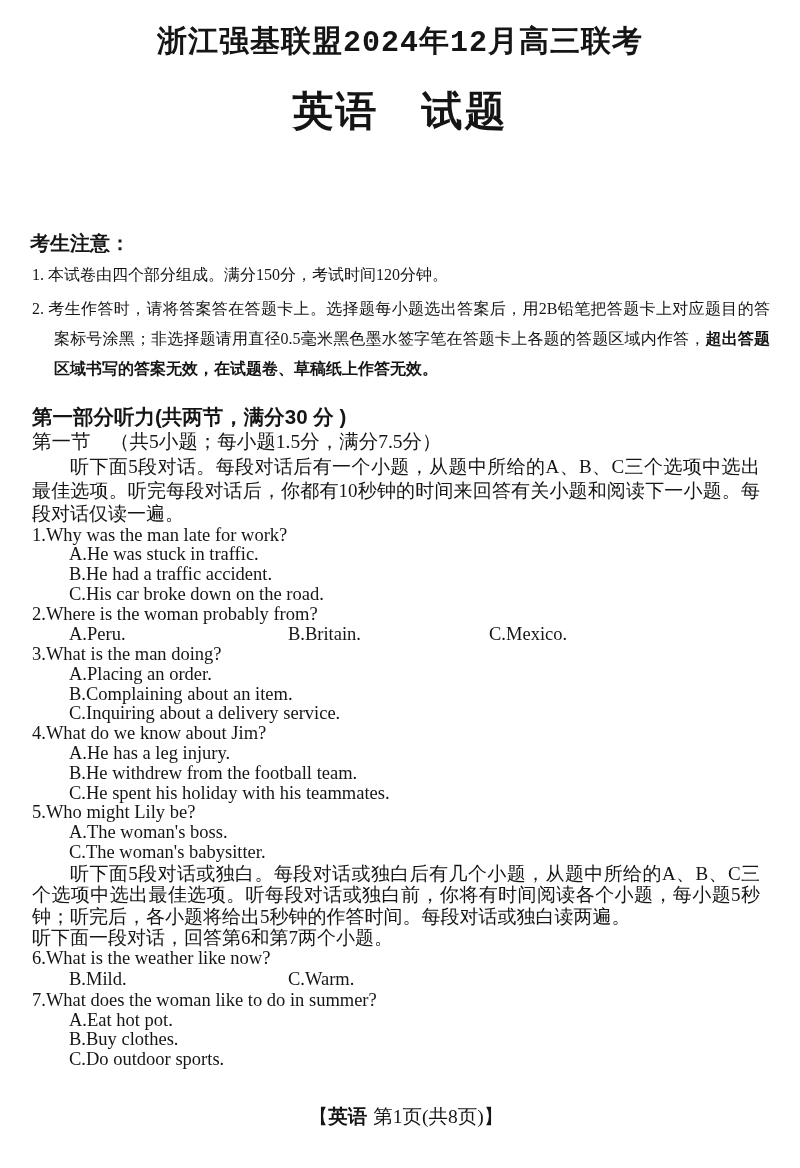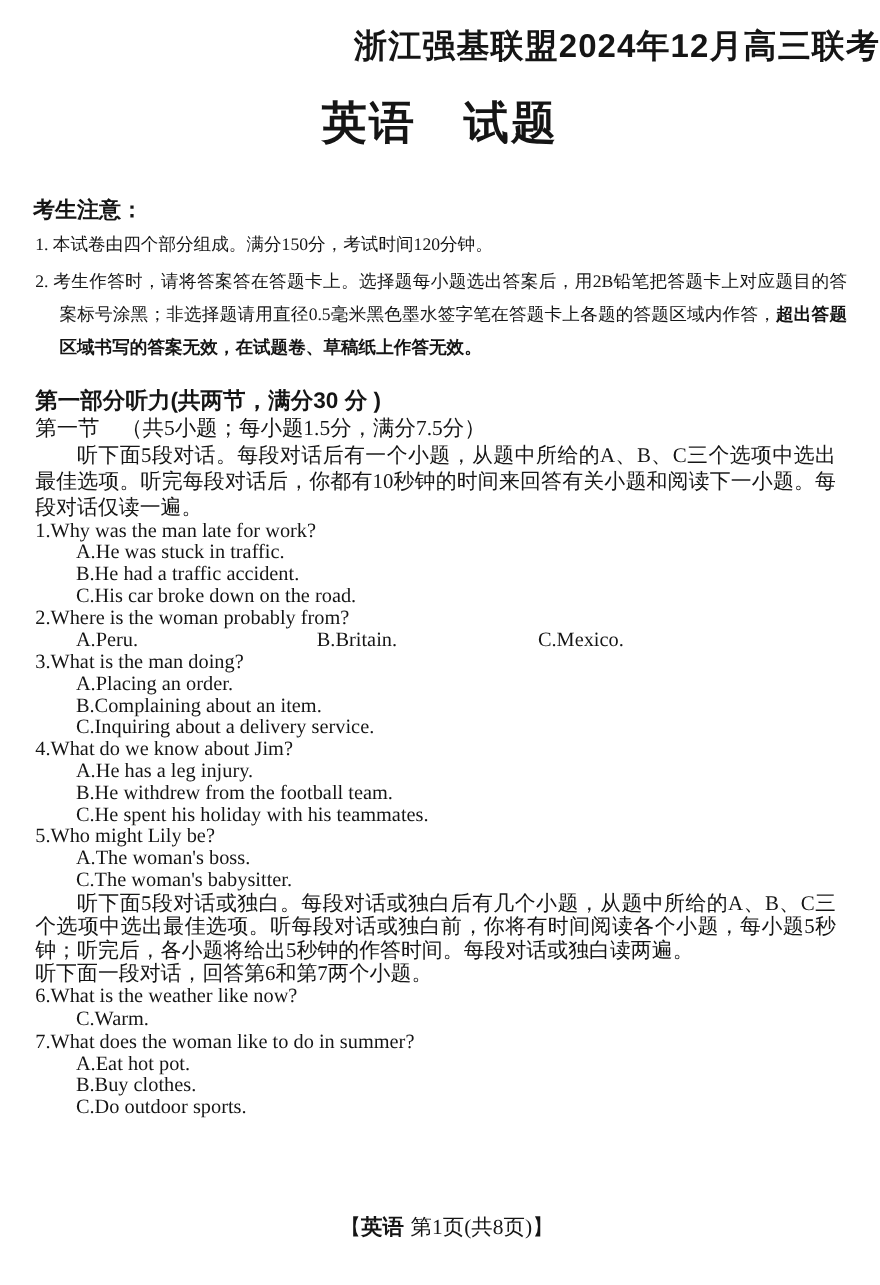--- a/index.html
+++ b/index.html
@@ -10,38 +10,38 @@
     background:#ffffff;
     color:#151515;
     font-family:"Liberation Serif","DejaVu Serif",serif;
     overflow:hidden;
     box-sizing:border-box;
     padding-top:24px;
   }
   
   .exam-title{
     margin:0;
-    text-align:right;
-    font-family:Liberation Sans, sans-serif;
+    text-align:center;
+    font-family:Liberation Mono, monospace;
     font-weight:bold;
     font-size:30px;
     line-height:38px;
     letter-spacing:1px;
   }
   .exam-subtitle{
     margin:30px 0 0 0;
     text-align:center;
     font-family:"Liberation Serif","DejaVu Serif",serif;
     font-weight:bold;
     font-size:41px;
     line-height:38px;
     letter-spacing:2px;
   }
   
-  .notice{margin-top:48px;}
+  .notice{margin-top:100px;}
   .notice-heading{
     margin-left:30px;
     font-family:"Liberation Sans","DejaVu Sans",sans-serif;
     font-weight:bold;
     font-size:20px;
     line-height:26px;
   }
   .notice-item{
     margin:4px 30px 0 0;
     padding-left:54px;
@@ -173,20 +173,21 @@
       </div>
     </div>
 
     <div class="sec2">
       <p class="intro intro2">听下面5段对话或独白。每段对话或独白后有几个小题，从题中所给的A、B、C三个选项中选出最佳选项。听每段对话或独白前，你将有时间阅读各个小题，每小题5秒钟；听完后，各小题将给出5秒钟的作答时间。每段对话或独白读两遍。</p>
       <p class="lead-line">听下面一段对话，回答第6和第7两个小题。</p>
 
       <div class="question">
         <div class="q-text">6.What is the weather like now?</div>
         <div class="options inline">
+          <span class="option">B.Mild.</span>
           <span class="option">C.Warm.</span>
         </div>
       </div>
 
       <div class="question">
         <div class="q-text">7.What does the woman like to do in summer?</div>
         <div class="options stacked">
           <div class="option">A.Eat hot pot.</div>
           <div class="option">B.Buy clothes.</div>
           <div class="option">C.Do outdoor sports.</div>

